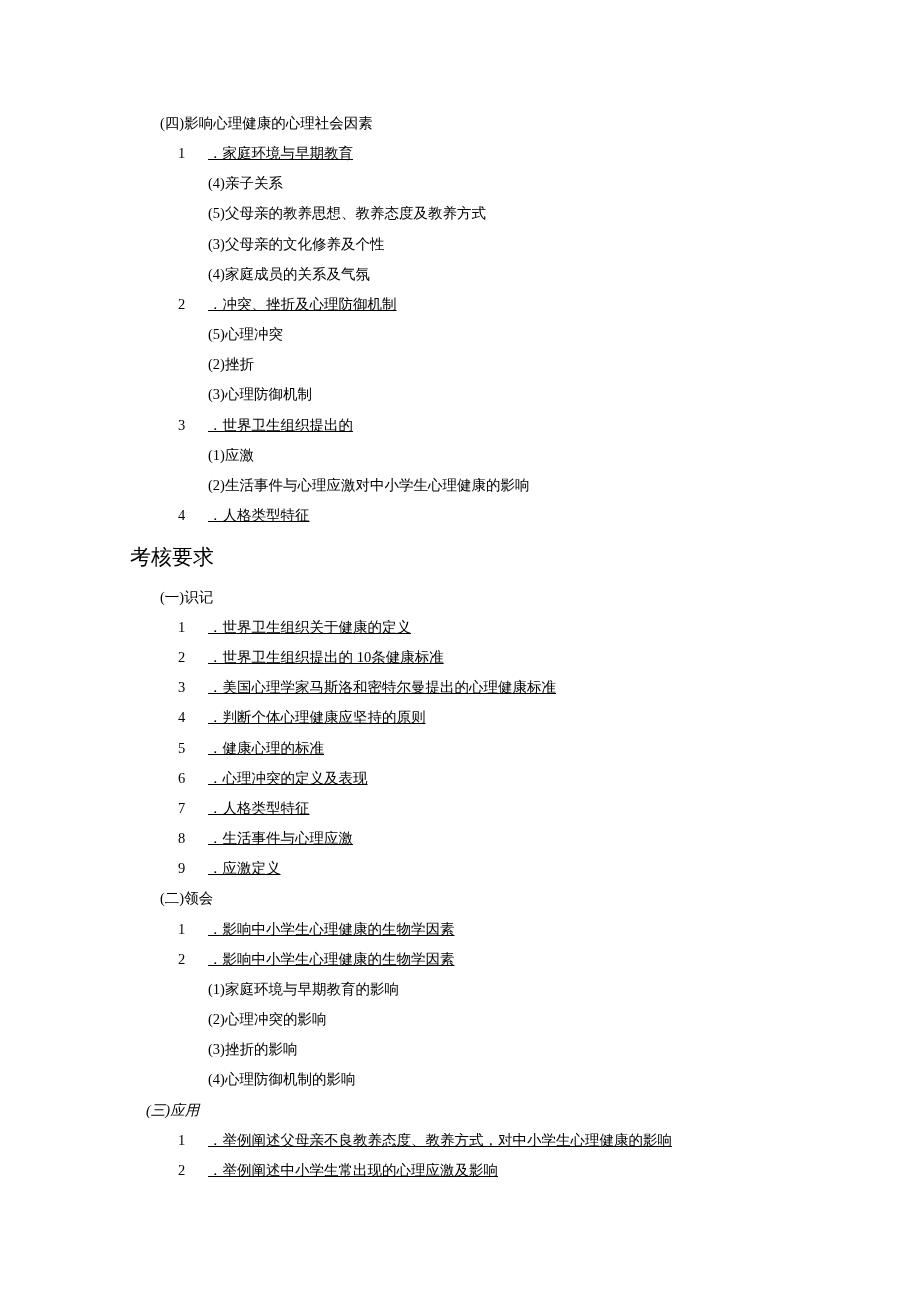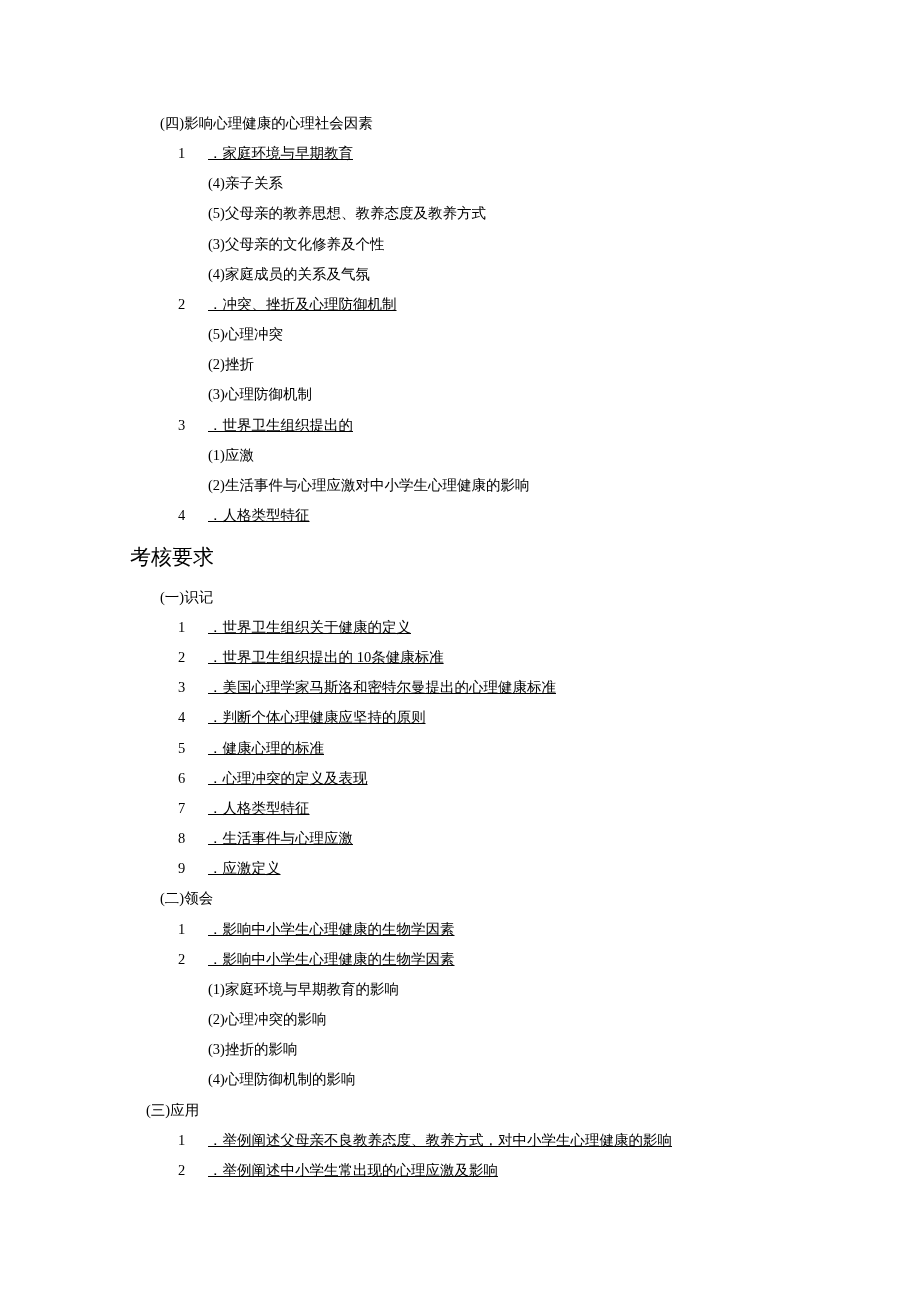--- a/index.html
+++ b/index.html
@@ -63,15 +63,15 @@
 <div class="line i1"><span class="num">9</span><span class="gap1"></span><span>．应激定义</span></div>
 
 <div class="line i0">(二)领会</div>
 <div class="line i1"><span class="num">1</span><span class="gap1"></span><span>．影响中小学生心理健康的生物学因素</span></div>
 <div class="line i1"><span class="num">2</span><span class="gap1"></span><span>．影响中小学生心理健康的生物学因素</span></div>
 <div class="line i2">(1)家庭环境与早期教育的影响</div>
 <div class="line i2">(2)心理冲突的影响</div>
 <div class="line i2">(3)挫折的影响</div>
 <div class="line i2">(4)心理防御机制的影响</div>
 
-<div class="line" style="padding-left:16px;">(三)应用</div>
+<div class="line" style="padding-left:16px;font-style:italic;">(三)应用</div>
 <div class="line i1"><span class="num">1</span><span class="gap1"></span><span>．举例阐述父母亲不良教养态度、教养方式，对中小学生心理健康的影响</span></div>
 <div class="line i1"><span class="num">2</span><span class="gap1"></span><span>．举例阐述中小学生常出现的心理应激及影响</span></div>
 
 </body></html>

